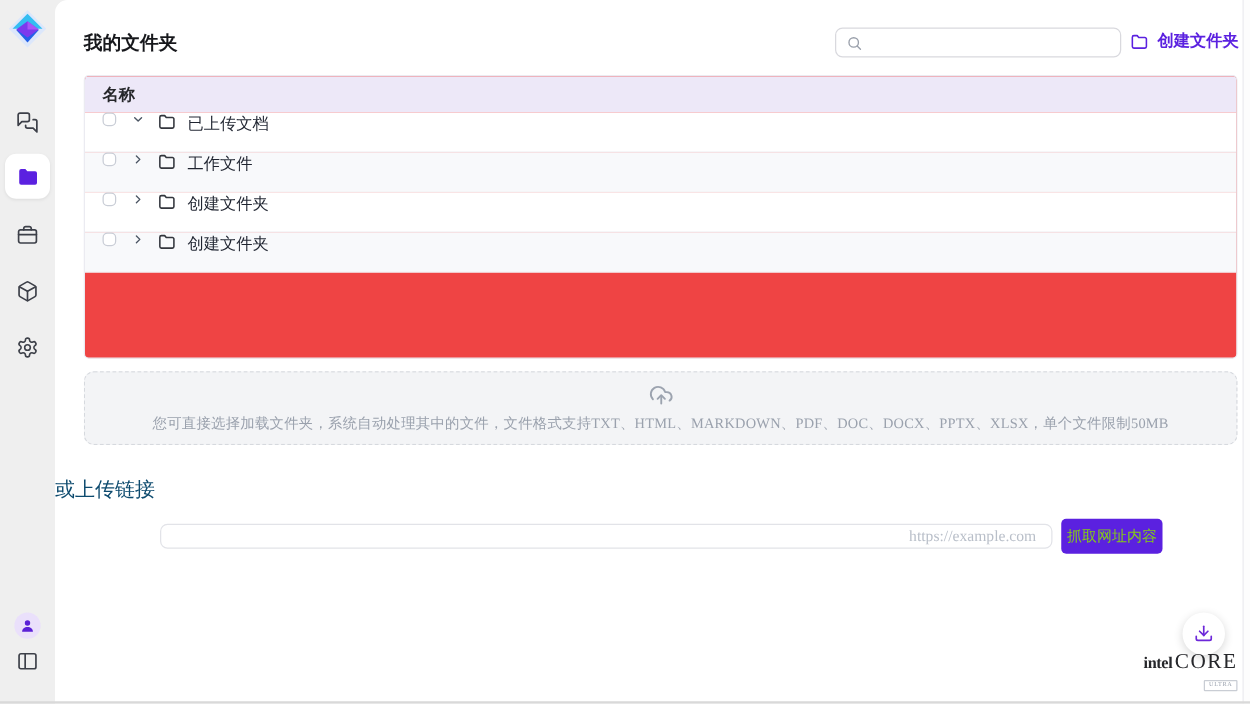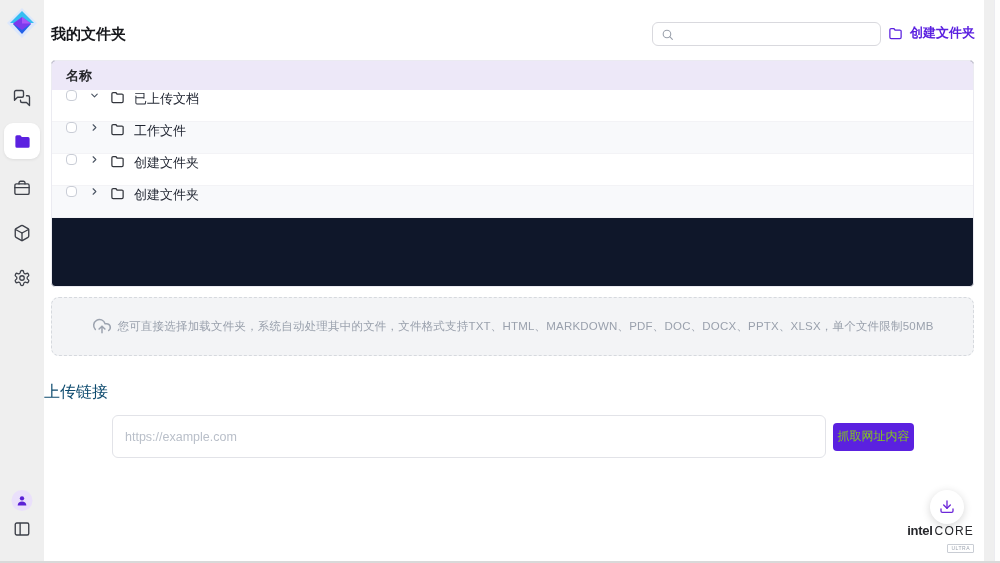--- a/index.html
+++ b/index.html
@@ -15,83 +15,83 @@
     display:flex; align-items:center; justify-content:center; color:#3d4049; cursor:pointer; }
   .side-btn svg { width:18px; height:18px; }
   .side-active-card { position:absolute; left:4px; top:123px; width:36px; height:36px; background:#ffffff;
     border-radius:9px; box-shadow:0 1px 3px rgba(0,0,0,.08); display:flex; align-items:center; justify-content:center; cursor:pointer; }
   .side-active-card svg { width:19px; height:19px; }
   .avatar-circle { position:absolute; left:50%; transform:translateX(-50%); top:490px; width:21px; height:21px;
     border-radius:50%; background:#eae0fb; display:flex; align-items:center; justify-content:center; cursor:pointer; }
   .avatar-circle svg { width:13px; height:13px; }
 
   
-  .main { position:absolute; left:28px; top:0; width:956px; height:563px; background:#ffffff;
-    border-top-left-radius:10px; }
+  .main { position:absolute; left:44px; top:0; width:956px; height:563px; background:#ffffff;
+    border-top-left-radius:10px;font-family:Liberation Serif, serif; }
   .scroll-track { position:absolute; right:0; top:0; width:6px; height:563px; background:#fdfdfd;
     border-left:1px solid #ececf0; z-index:4; }
   .bottom-edge { position:absolute; left:0; bottom:0; width:1000px; height:2px; background:#d9d9d9; z-index:5; }
 
   .page-title { position:absolute; left:23px; top:25px; font-size:15px; font-weight:700; color:#17181c; }
 
   .search-box { position:absolute; top:22px; right:103px; width:229px; height:24px;
     border:1px solid #d9d9de; border-radius:6px; background:#fff; display:flex; align-items:center; padding-left:8px; }
   .search-box svg { width:13px; height:13px; color:#9aa0ab; flex:0 0 auto; }
   .search-box input { border:0; outline:none; background:transparent; flex:1; height:100%;
     font-size:12px; padding:0 8px 0 6px; color:#333; font-family:inherit; }
   .search-box input::placeholder { color:#b9bfc9; }
 
   .create-folder { position:absolute; top:24px; right:9px; display:flex; align-items:center; gap:7px;
     color:#5b21e0; font-size:13px; font-weight:700; cursor:pointer; background:transparent; border:0; font-family:inherit;justify-content:flex-end; }
   .create-folder svg { width:15px; height:15px; }
 
   
   .folder-table { position:absolute; left:23px; right:10px; top:60px; height:227px;
-    border:1px solid #ebebf1; border-radius:4px; background:#0f172a; overflow:hidden; }
+    border:1px solid #ebebf1; border-radius:4px; background:#ef4444; overflow:hidden; }
   .ft-header { height:29px; background:#ede8f8; display:flex; align-items:center; padding-left:14px;
     font-size:13px; font-weight:700; color:#26272b; }
   .ft-row { height:32px; display:flex; align-items:flex-start; padding-left:14px; background:#fff;
     border-bottom:1px solid #f3f3f6; cursor:pointer; }
   .ft-row.alt { background:#f8f9fb; }
   .ft-check { width:11px; height:11px; border:1.5px solid #c9cdd6; border-radius:4px; background:#fff;
     margin-right:12px; flex:0 0 auto; cursor:pointer; }
   .ft-chevron { width:11px; height:11px; color:#4b5563; margin-right:10px; flex:0 0 auto; cursor:pointer;
     display:flex; align-items:center; justify-content:center; }
   .ft-chevron svg { width:11px; height:11px; }
   .ft-folder { width:15px; height:15px; color:#33363d; margin-right:9px; flex:0 0 auto;
     display:flex; align-items:center; justify-content:center; }
   .ft-folder svg { width:15px; height:15px; }
   .ft-name { font-size:13px; color:#1f2430; }
 
   
   .upload-zone { position:absolute; left:23px; right:10px; top:297px; height:59px;
     background:#f3f4f6; border:1.5px dashed #d6d9de; border-radius:8px;
-    display:flex; align-items:center; justify-content:center; gap:4px; cursor:pointer; }
+    display:flex; flex-direction:column; align-items:center; justify-content:center; gap:4px; cursor:pointer; }
   .upload-zone svg { width:22px; height:20px; color:#9ca3af; }
   .upload-hint { font-size:11.5px; color:#9aa1ad; letter-spacing:.2px; }
 
   .or-label { position:absolute; top:382px; left:0; right:0; text-align:left; font-size:16px; color:#0c4a6e; }
 
   
   .url-row { position:absolute; left:84px; top:415px; display:flex; align-items:center; }
-  .url-input { width:714px; height:43px; border:1px solid #e2e3e8; border-radius:6px; background:#fff;
-    font-size:12.5px; padding:0 12px; color:#333; outline:none; font-family:inherit; }
+  .url-input { width:714px; height:20px; border:1px solid #e2e3e8; border-radius:6px; background:#fff;
+    font-size:12.5px; padding:0 12px; color:#333; outline:none; font-family:inherit;text-align:right; }
   .url-input::placeholder { color:#b9bfc9; }
   .fetch-btn { margin-left:7px; width:81px; height:28px; background:#5b21e0; color:#84cc16; border:0;
     border-radius:4px; font-size:12px; cursor:pointer; font-family:inherit; display:flex; align-items:center; justify-content:center; }
 
   
   .fab { position:absolute; left:902px; top:490px; width:34px; height:34px; border-radius:50%;
     background:#fff; box-shadow:0 2px 8px rgba(0,0,0,.16); display:flex; align-items:center; justify-content:center; cursor:pointer; }
   .fab svg { width:16px; height:16px; color:#6d28d9; }
 
   .intel { position:absolute; right:10px; bottom:10px; text-align:right; line-height:1; color:#26272b; }
   .intel .row1 { display:flex; align-items:baseline; gap:2px; justify-content:flex-start; }
   .intel .i-intel { font-size:13px; font-weight:700; letter-spacing:-.3px; }
-  .intel .i-core { font-size:12px; font-weight:400; letter-spacing:1.2px; text-transform:uppercase; }
+  .intel .i-core { font-size:17px; font-weight:400; letter-spacing:1.2px; text-transform:uppercase; }
   .intel .i-badge { display:inline-block; margin-top:2px; font-size:5px; letter-spacing:.5px; color:#9ca3af;
     border:1px solid #c9cdd4; border-radius:1px; padding:1px 3px; text-transform:uppercase; }
 </style>
 </head>
 <body>
 
 <div class="stage">
 
   <div class="sidebar">
     <svg class="side-logo" viewBox="0 0 34 34">

